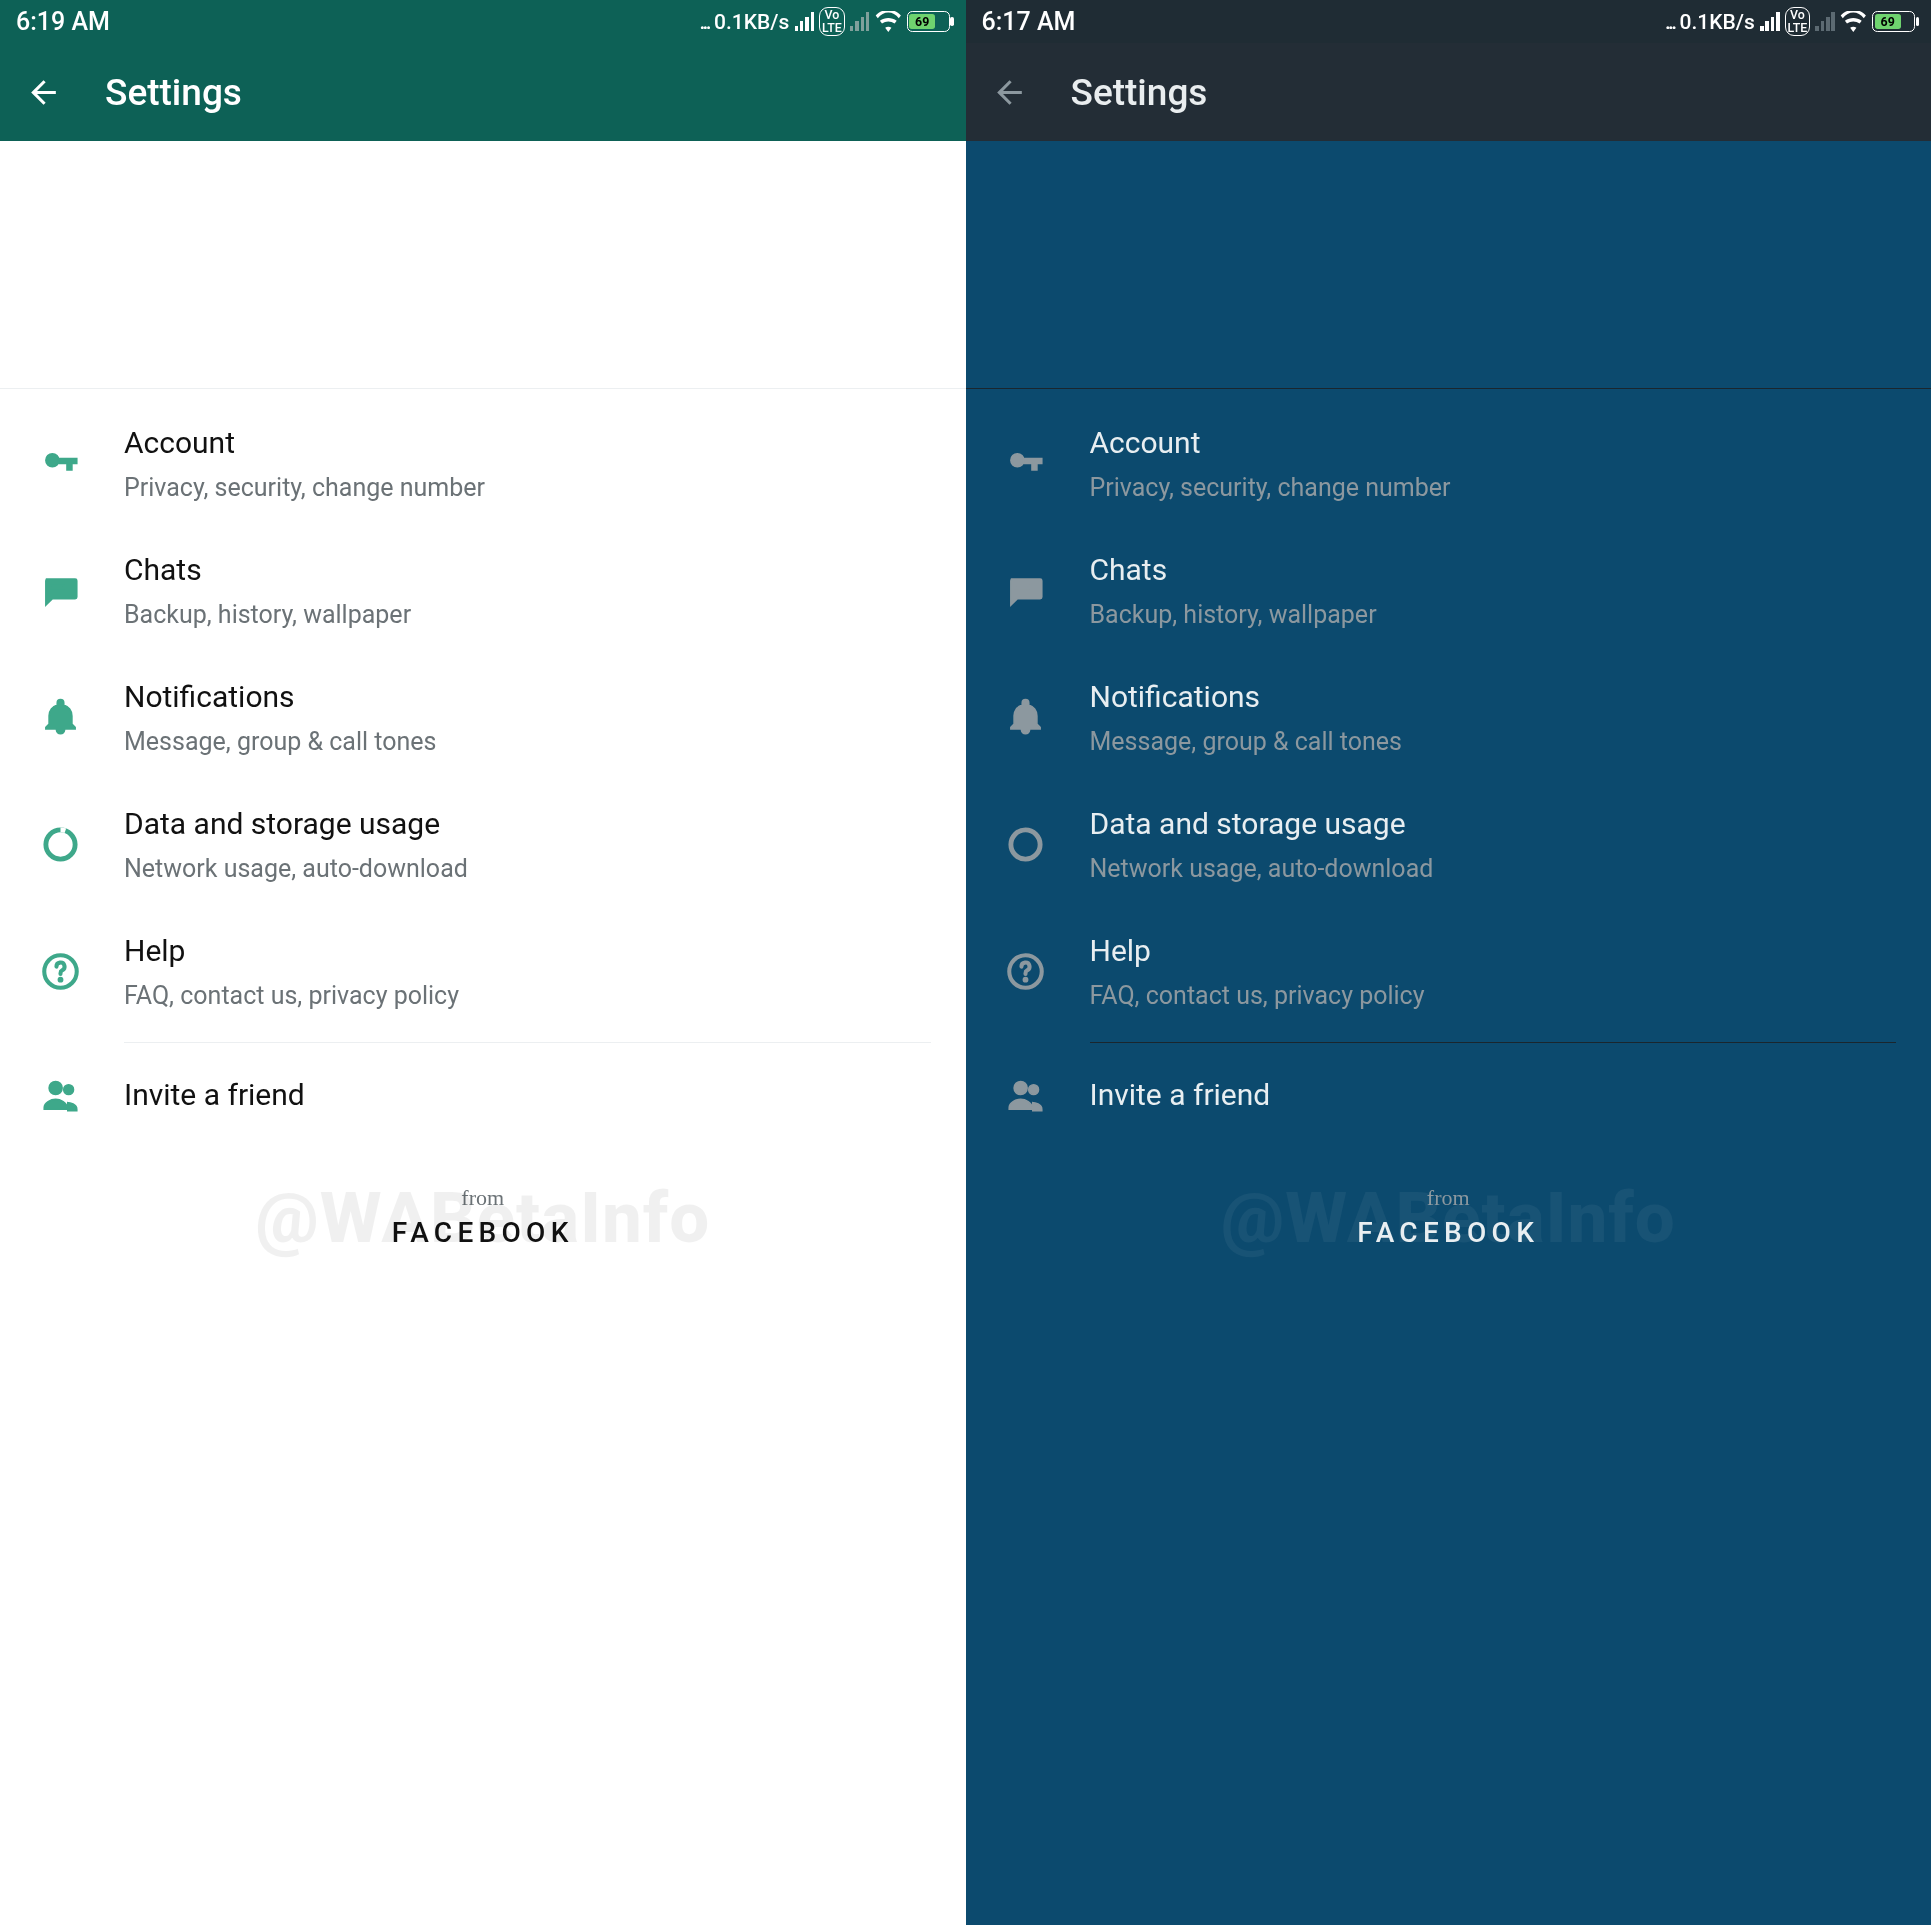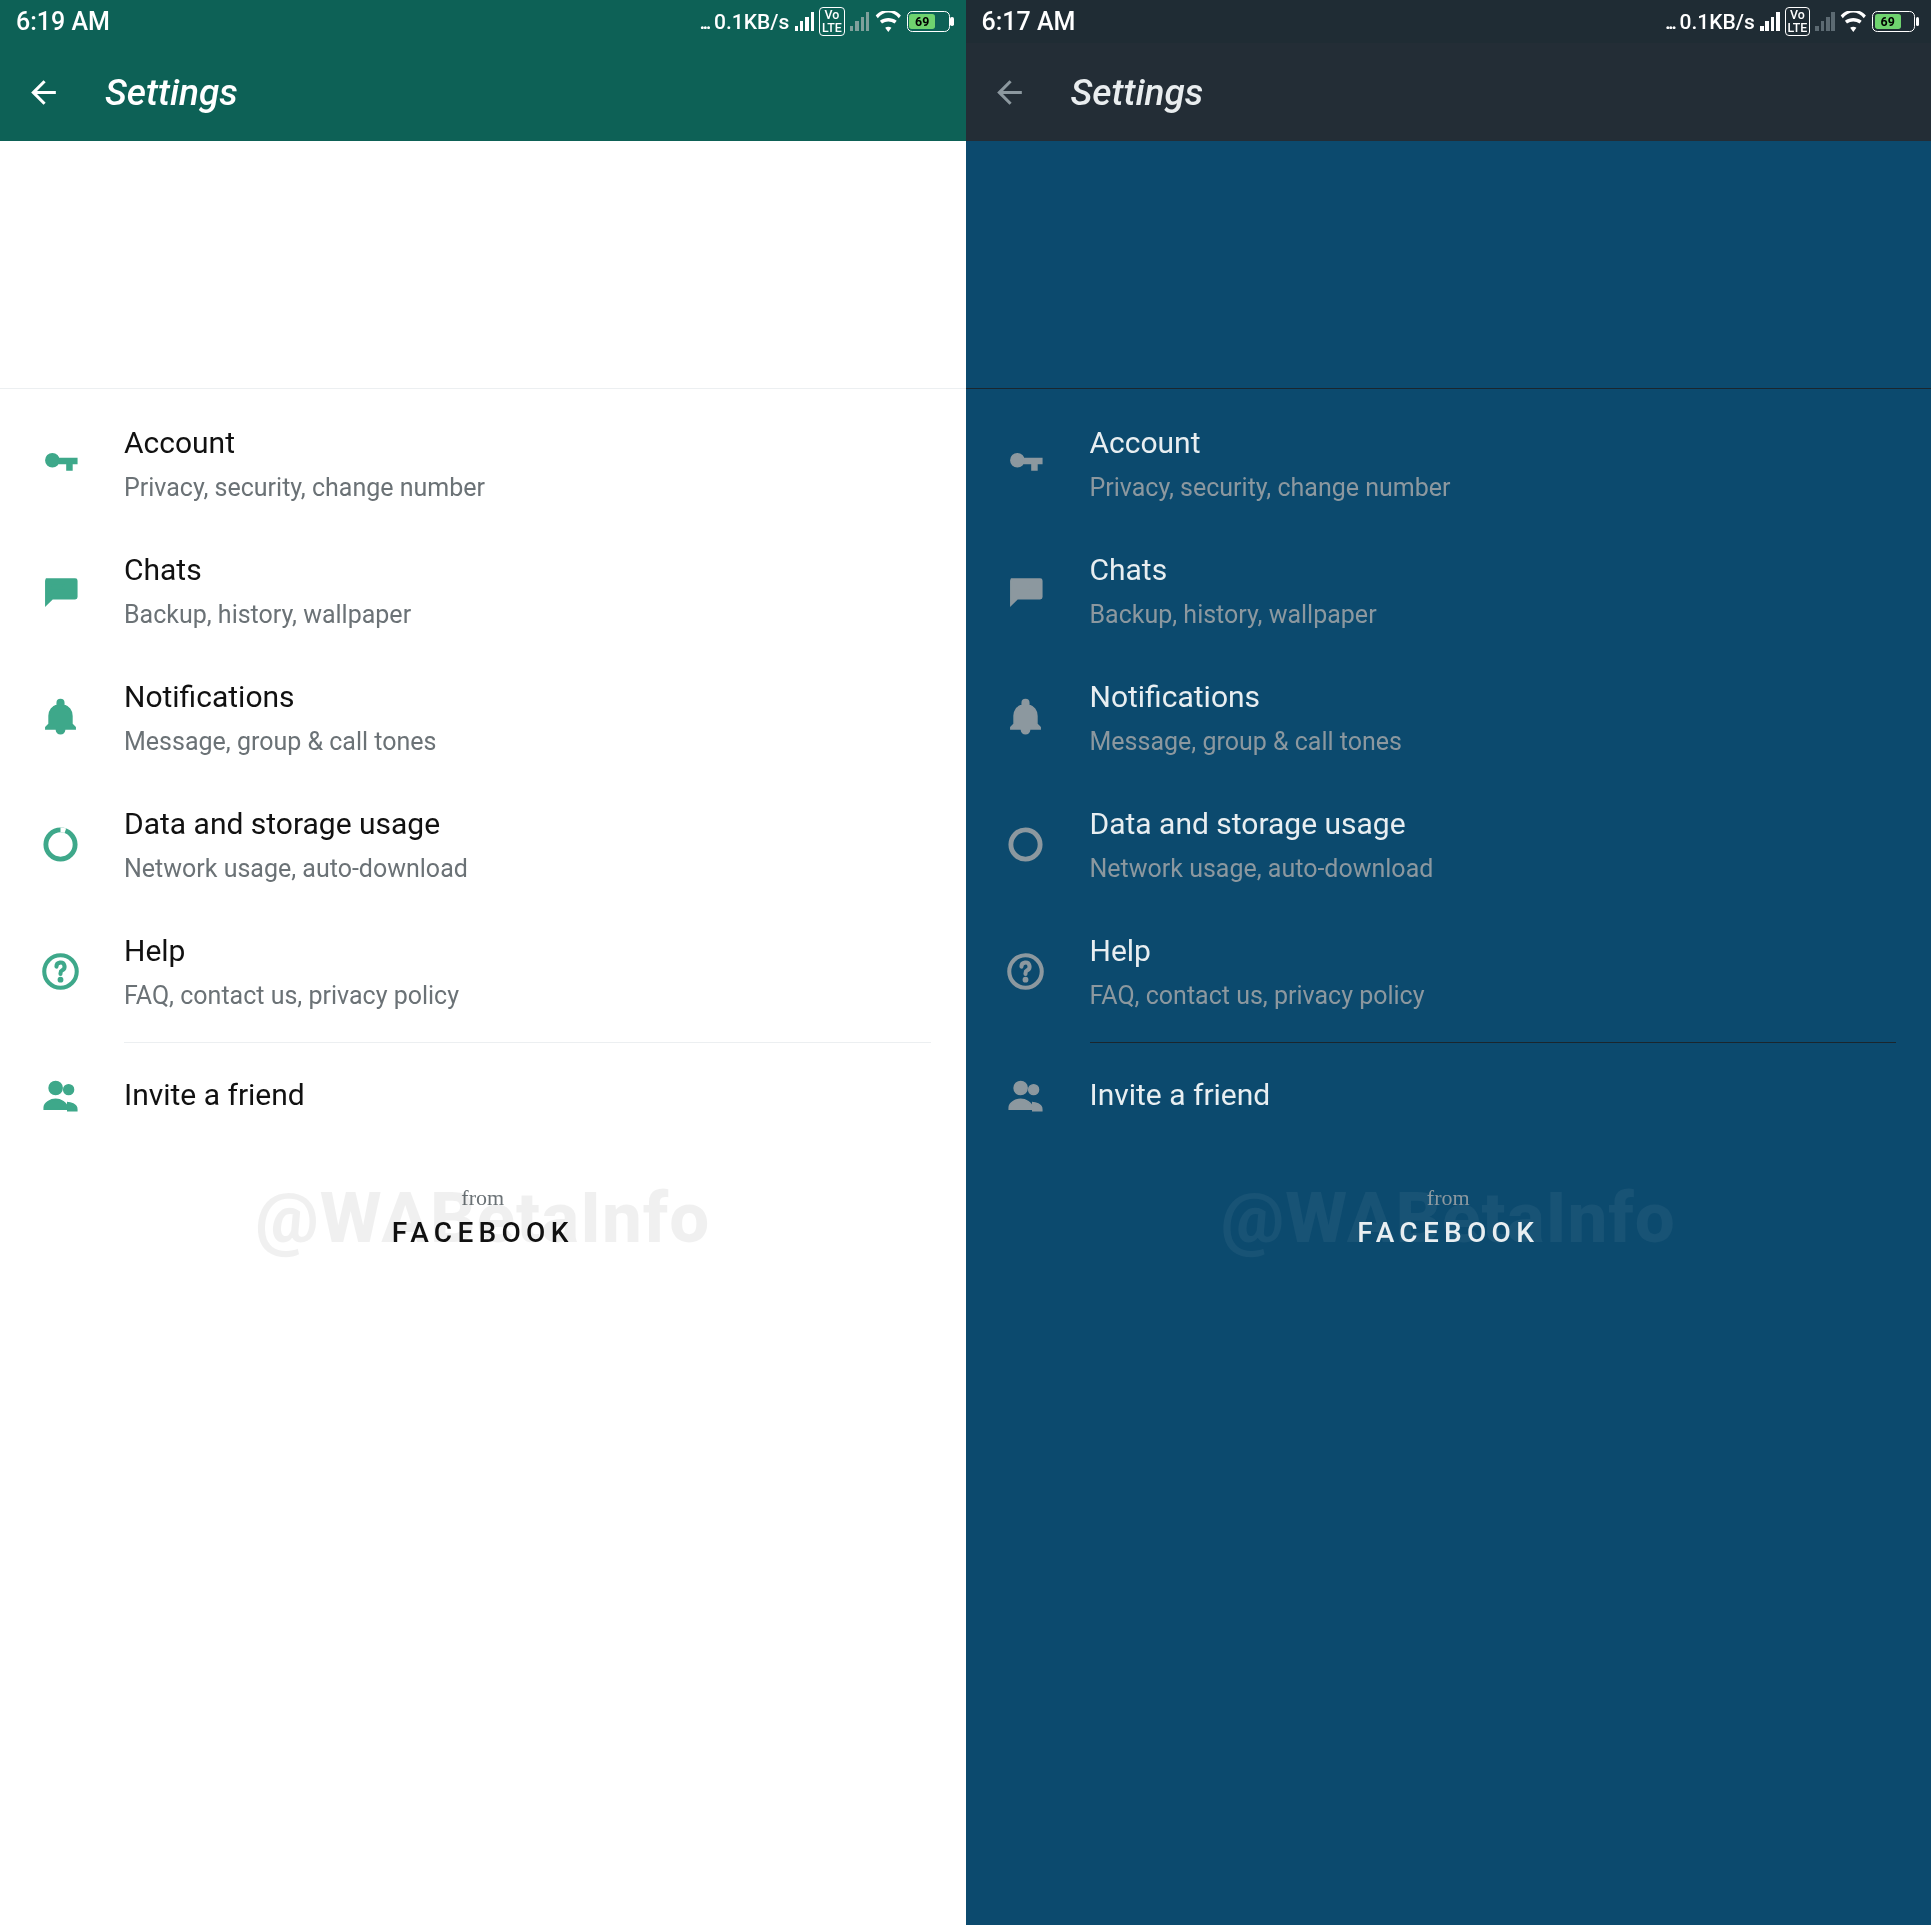--- a/index.html
+++ b/index.html
@@ -24,29 +24,29 @@
   .light .status-bar { background: #0d6156; color: #fff; align-items: center; }
   .dark  .status-bar { background: #1f2c34; color: #fff; }
   .status-right { display: flex; align-items: center; gap: 5.3px; font-size: 21px; }
   .status-right svg { display: block; }
   .batt {
     width: 43px; height: 21px; border: 1.8px solid #fff; border-radius: 5.3px;
     display: flex; align-items: center; padding: 1.8px; position: relative;
   }
   .batt::after { content:""; position:absolute; right:-5.3px; top:5.3px; width:3.5px; height:8.9px; background:#fff; border-radius:1.8px;}
   .batt-fill { height: 100%; background:#6fd36f; border-radius: 2.7px; display:flex; align-items:center; justify-content:center; font-size:12.4px; color:#000; font-weight:700;}
-  .volte { border:1.3px solid #fff; font-size:12.4px; line-height:1; padding:0.9px 1.8px; border-radius:4px; text-align:center;}
+  .volte { border:1.3px solid #fff; font-size:12.4px; line-height:1; padding:0.9px 1.8px; border-radius:9px; text-align:center;}
 
   
   .app-bar {
     height: 98px; display: flex; align-items: center; padding: 0 25px; gap: 43px;
   }
   .light .app-bar { background: #0d6156; color: #fff; }
   .dark  .app-bar { background: #232d36; color: #e9edef; }
-  .app-bar .title { font-size: 37px; font-weight: 500; font-style: italic; }
+  .app-bar .title { font-size: 37px; font-weight: 500; }
   .back-icon { width: 37px; height: 37px; }
 
   
   .profile-band { height: 248px; }
   .light .profile-band { border-bottom: 1.8px solid #eceff1; }
   .dark  .profile-band { border-bottom: 1.8px solid #1a262e; }
 
   
   .list { padding: 10.6px 0; }
   .list-item {

